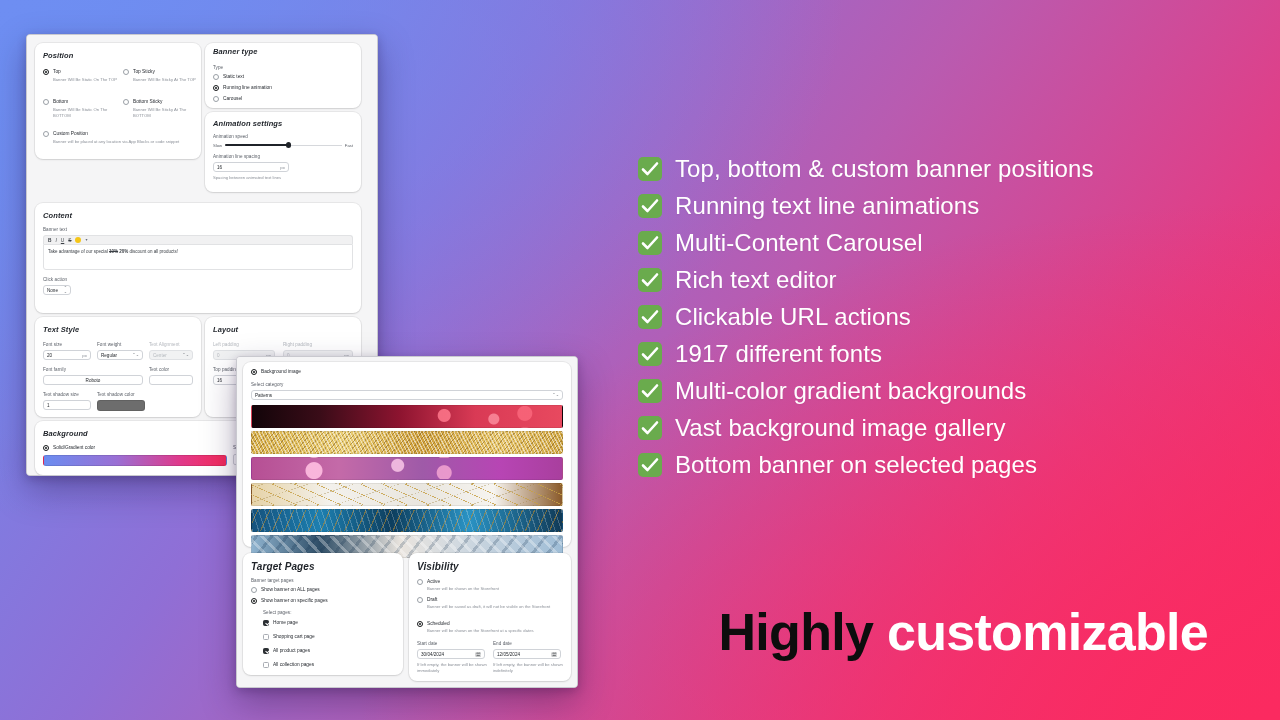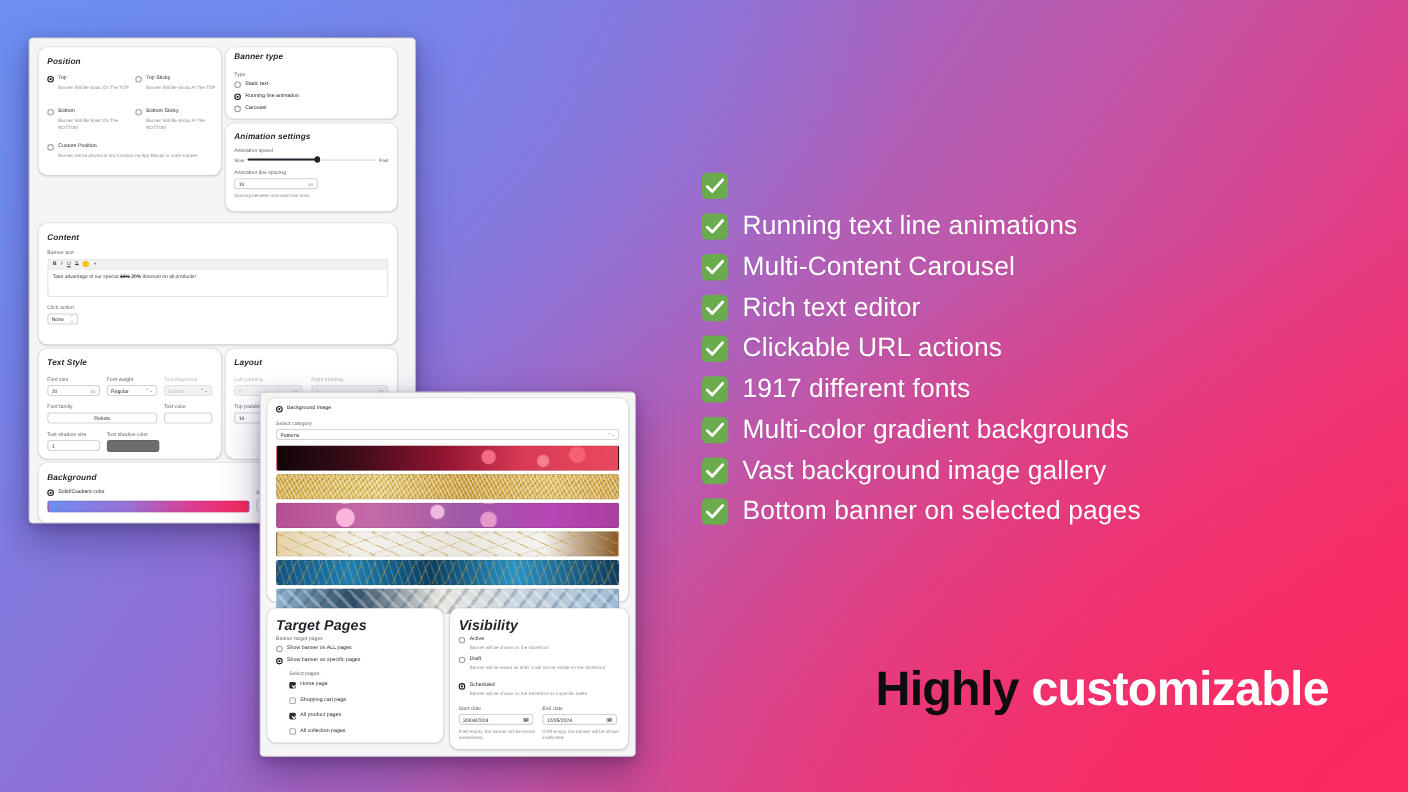--- a/index.html
+++ b/index.html
@@ -26,41 +26,41 @@
   }
   .chk svg{position:absolute;left:3px;top:4px;}
   .feat-label{
     color:#ffffff;font-size:24px;line-height:28px;letter-spacing:.1px;
     text-shadow:0 1px 2px rgba(0,0,0,.06);white-space:nowrap;
   }
 
   
   .tagline{
     position:absolute;right:72px;top:602px;
-    font-size:44px;font-weight:bold;letter-spacing:-.7px;white-space:nowrap;
+    font-size:52px;font-weight:bold;letter-spacing:-.7px;white-space:nowrap;
   }
   .tag-a{color:#0d0d0d;}
   .tag-b{color:#ffffff;}
 
   
   .win{
     position:absolute;background:#f4f4f5;border:1px solid #c9c9cf;
     border-radius:4px;overflow:hidden;
     box-shadow:0 14px 34px rgba(30,10,60,.34), 0 3px 10px rgba(30,10,60,.22);
   }
   .win-inner{position:absolute;inset:0;background:#f5f5f6;}
   .win1{left:26px;top:34px;width:350px;height:440px;}
   .win2{left:236px;top:356px;width:340px;height:330px;}
 
   .card{
     position:absolute;background:#ffffff;border-radius:8px;
     box-shadow:0 0 0 1px rgba(0,0,0,.055), 0 1px 2px rgba(0,0,0,.10);
   }
   .ctitle{font-size:7.5px;font-weight:bold;color:#1f2329;letter-spacing:.1px;font-style:italic;}
-  .ctitle.big{font-size:13px;}
+  .ctitle.big{font-size:10px;}
   .lbl{font-size:4.6px;color:#5c6169;letter-spacing:.05px;}
   .lbl.dim{color:#b3b7bd;}
   .sub{font-size:4.2px;color:#8b9098;line-height:6px;}
   .opt{font-size:4.8px;color:#1f2329;}
 
   .radio{
     width:6px;height:6px;border-radius:50%;border:1px solid #9aa0a6;
     background:#fff;box-sizing:border-box;display:inline-block;flex:0 0 6px;
   }
   .radio.on{border:1.6px solid #16181a;position:relative;}
@@ -427,20 +427,21 @@
     </div>
   </div>
 
   <div class="features">
     <div class="feat">
       <span class="chk">
           <svg width="18" height="16" viewBox="0 0 18 16">
             <path d="M2 8.5 L6.5 13 L16 2.5" stroke="#fff" stroke-width="2.6" fill="none" stroke-linecap="round" stroke-linejoin="round"></path>
           </svg>
         </span>
+      <span class="feat-label">Top, bottom &amp; custom banner positions</span>
     </div>
     <div class="feat">
       <span class="chk">
           <svg width="18" height="16" viewBox="0 0 18 16">
             <path d="M2 8.5 L6.5 13 L16 2.5" stroke="#fff" stroke-width="2.6" fill="none" stroke-linecap="round" stroke-linejoin="round"></path>
           </svg>
         </span>
       <span class="feat-label">Running text line animations</span>
     </div>
     <div class="feat">

